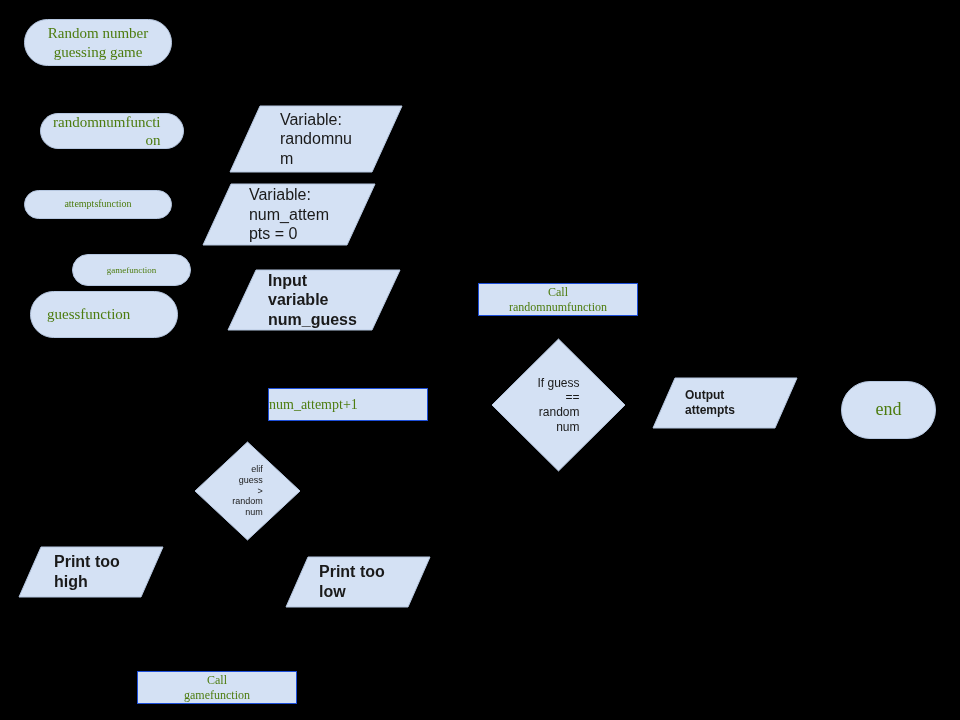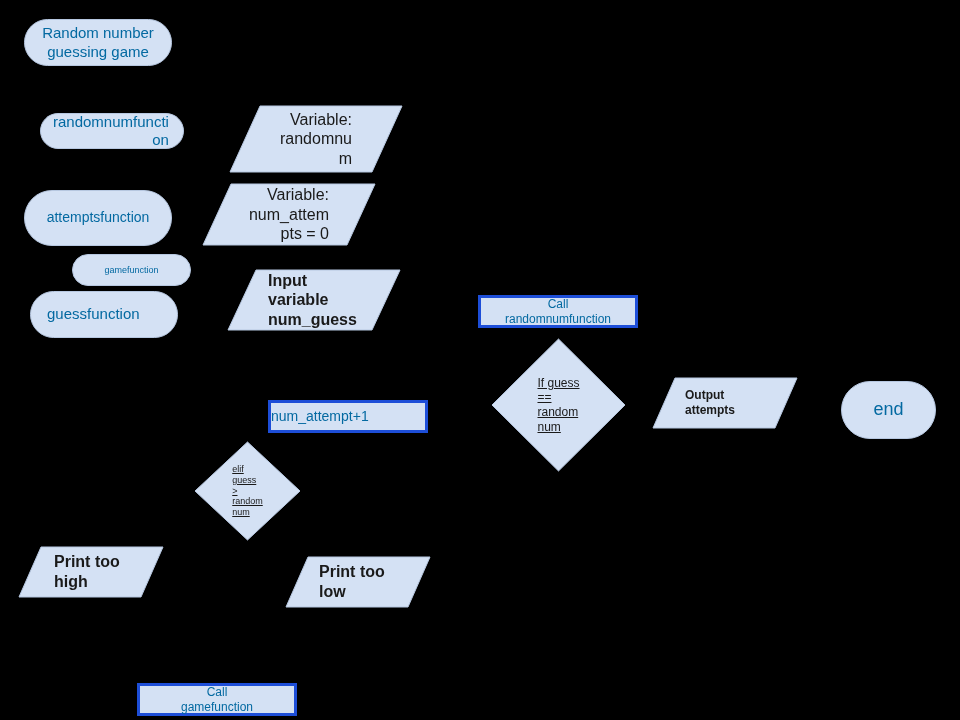--- a/index.html
+++ b/index.html
@@ -11,39 +11,39 @@
     position: relative;
     width: 960px;
     height: 720px;
     background: #000000;
     overflow: hidden;
     font-family: "Liberation Sans", sans-serif;
   }
   .node {
     position: absolute;
     box-sizing: border-box;
-    color: #0369a1;
+    color: #4d7c0f;
     display: flex;
     align-items: center;
     justify-content: center;
     text-align: center;
     line-height: 1.22;
     white-space: pre-line;
+    font-family: Liberation Serif, serif;
   }
   
   .stadium {
     background: #d4e1f4;
     border: 1px solid #b6c7e0;
     border-radius: 999px;
   }
   
   .rect {
     background: #d4e1f4;
-    border: 3px solid #1d4ed8;
-    margin-top: 12px;
+    border: 1px solid #1d4ed8;
   }
   
   .para-wrap {
     position: absolute;
   }
   .para-wrap > svg {
     position: absolute;
     left: 0;
     top: 0;
     overflow: visible;
@@ -52,37 +52,36 @@
     position: absolute;
     left: 0; top: 0;
     width: 100%; height: 100%;
     display: flex;
     align-items: center;
     color: #1a1a1a;
     line-height: 1.22;
     white-space: pre-line;
     box-sizing: border-box;
   }
-  .para-text.center { justify-content: center; text-align: right; }
+  .para-text.center { justify-content: center; text-align: left; }
   .para-text.left   { justify-content: flex-start; text-align: left; font-weight: bold; }
   
   .diamond-wrap { position: absolute; }
   .diamond-wrap > svg {
     position: absolute; left: 0; top: 0; overflow: visible;
   }
   .diamond-wrap > .dia-text {
     position: absolute;
     left: 0; top: 0; width: 100%; height: 100%;
     display: flex; align-items: center; justify-content: center;
-    text-align: left;
+    text-align: right;
     color: #1a1a1a;
     line-height: 1.22;
     white-space: pre-line;
     box-sizing: border-box;
-    text-decoration: underline;
   }
   .txt-left { text-align: left; justify-content: flex-start; }
 </style>
 </head>
 <body>
 
 <div id="canvas">
 
   <div class="node stadium" style="left:24px; top:19px; width:148px; height:47px; font-size:15px;">Random number
 guessing game</div>
@@ -92,21 +91,21 @@
 
   <div class="para-wrap" style="left:230px; top:106px; width:172px; height:66px;">
     <svg width="172" height="66" viewBox="0 0 172 66">
       <polygon points="30,0 172,0 142,66 0,66" fill="#d4e1f4" stroke="#b6c7e0" stroke-width="1"></polygon>
     </svg>
     <div class="para-text center" style="font-size:16px;">Variable:
 randomnu
 m</div>
   </div>
 
-  <div class="node stadium" style="left:24px; top:190px; width:148px; height:56px; font-size:14px;">attemptsfunction</div>
+  <div class="node stadium" style="left:24px; top:190px; width:148px; height:29px; font-size:10px;">attemptsfunction</div>
 
   <div class="para-wrap" style="left:203px; top:184px; width:172px; height:61px;">
     <svg width="172" height="61" viewBox="0 0 172 61">
       <polygon points="28,0 172,0 144,61 0,61" fill="#d4e1f4" stroke="#b6c7e0" stroke-width="1"></polygon>
     </svg>
     <div class="para-text center" style="font-size:16px;">Variable:
 num_attem
 pts = 0</div>
   </div>
 

